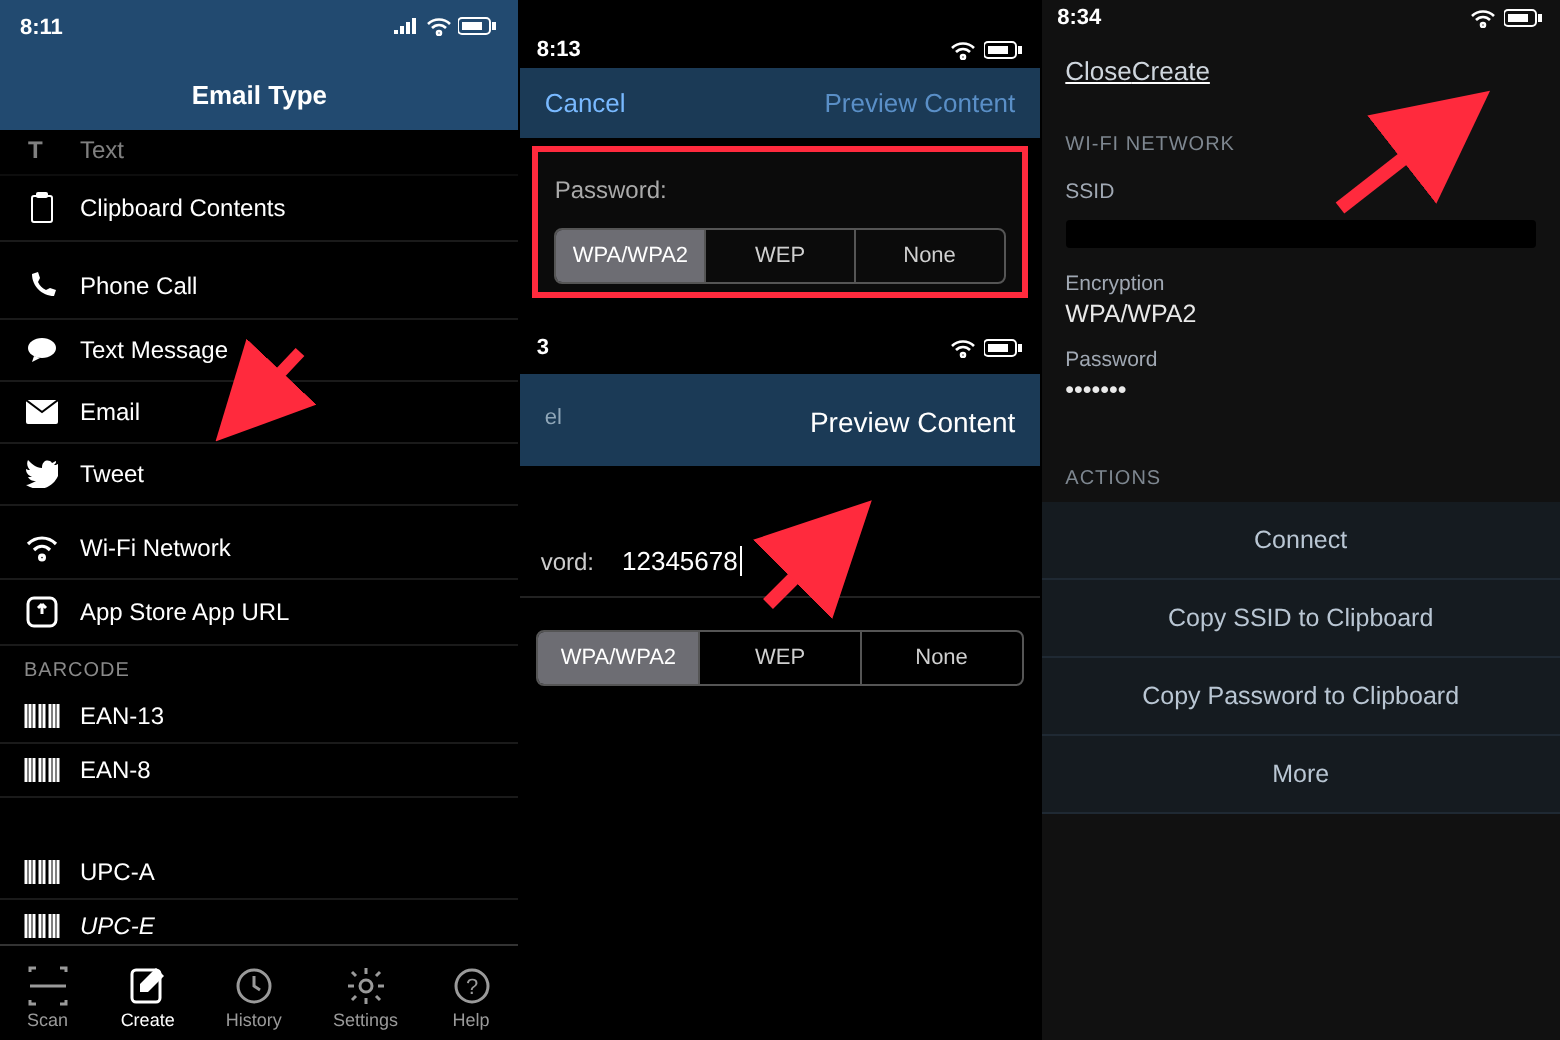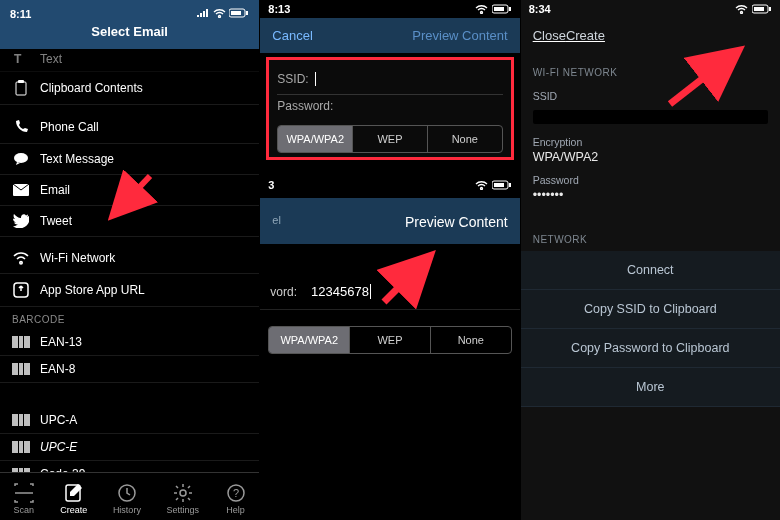--- a/index.html
+++ b/index.html
@@ -7,37 +7,37 @@
   .stage { width: 780px; height: 520px; display: flex; position: relative; overflow: hidden; }
   .col { flex: 1; background:#000; position: relative; display:flex; flex-direction:column; }
   .col + .col { border-left: 1px solid #000; }
 
   
   .sbar { height: 18px; display:flex; justify-content:space-between; align-items:center; padding: 0 8px; font-size:11px; font-weight:600; }
   .sbar .r { display:flex; gap:4px; align-items:center; }
 
   
   .hdr1 { background:#224a70; text-align:center; padding: 8px 0 10px; }
-  .hdr1 .st { display:flex; justify-content:space-between; padding:0 10px; font-size:11px; font-weight:600; margin-bottom:4px;}
+  .hdr1 .st { display:flex; justify-content:space-between; padding:0 10px; font-size:11px; font-weight:600; margin-bottom:19px;}
   .hdr1 .title { font-size:13px; font-weight:600; }
 
   .scroll1 { flex:1; overflow:hidden; }
   .row { display:flex; align-items:center; gap:10px; padding:8px 12px; border-bottom:1px solid #1a1a1a; }
   .row .ico { width:18px; display:flex; justify-content:center; }
   .row .lab { font-size:12px; }
   .sectlbl { padding:7px 12px 4px; font-size:10px; letter-spacing:0.5px; color:#8a8a8a; text-transform:uppercase; background:#000;}
 
   
   .tabbar { height:48px; display:flex; justify-content:space-around; align-items:center; border-top:1px solid #333; padding-top:4px;}
   .tab { display:flex; flex-direction:column; align-items:center; gap:2px; font-size:9px; color:#9a9a9a; }
   .tab.active { color:#fff; }
   .tab .ti { width:22px; height:20px; display:flex; align-items:center; justify-content:center;}
 
   
-  .col2 { background:#000; }
+  .col2 { background:#000;margin-top:16px; }
   .navb { display:flex; justify-content:space-between; align-items:center; padding:10px 12px; background:#1b3a56; }
   .navb .l { color:#79b9ff; font-size:13px;}
   .navb .r { color:#5a8fc7; font-size:13px;}
   .redbox { border:3px solid #ff2a3d; margin:4px 6px; padding:8px 8px 4px; background:#0b0b0b; }
   .field { border-bottom:1px solid #333; padding:4px 0 8px; display:flex; gap:6px; align-items:center; color:#aaa; font-size:12px;}
   .field input { background:transparent; border:none; outline:none; color:#fff; font-size:12px; flex:1;}
   .segment { display:flex; border:1px solid #555; border-radius:4px; overflow:hidden; margin-top:10px; }
   .segment .seg { flex:1; text-align:center; padding:7px 0; font-size:11px; color:#d0d0d0; cursor:pointer;}
   .segment .seg + .seg { border-left:1px solid #555;}
   .segment .seg.active { background:#6d6d73; color:#fff; }
@@ -85,21 +85,21 @@
           <svg width="13" height="9">
               <path d="M6.5 8.5a1 1 0 100-2 1 1 0 000 2zM3 5c2-2 5-2 7 0M1 3c3-3 8-3 11 0" stroke="#fff" fill="none" stroke-width="1.3"></path>
             </svg>
           <svg width="20" height="10">
               <rect x="0" y="1" width="16" height="8" rx="2" stroke="#fff" fill="none"></rect>
               <rect x="2" y="3" width="10" height="4" fill="#fff"></rect>
               <rect x="17" y="3" width="2" height="4" fill="#fff"></rect>
             </svg>
         </span>
       </div>
-      <div class="title">Select Email</div>
+      <div class="title">Email Type</div>
     </div>
 
     <div class="scroll1" id="col1-list">
         <div class="row" style="opacity: 0.5; padding-top: 2px; padding-bottom: 4px;">
           <span class="ico">
             <svg width="16" height="16">
               <text x="1" y="12" font-size="12" fill="#fff" font-weight="bold">T</text>
             </svg>
           </span>
           <span class="lab">Text</span>
@@ -278,24 +278,20 @@
             <rect x="2" y="3" width="10" height="4" fill="#fff"></rect>
             <rect x="17" y="3" width="2" height="4" fill="#fff"></rect>
           </svg>
       </span>
     </div>
     <div class="navb">
       <span class="l">Cancel</span>
       <span class="r">Preview Content</span>
     </div>
     <div class="redbox">
-      <div class="field">
-        <span>SSID:</span>
-        <input style="border-left: 1px solid rgb(255, 255, 255); height: 14px; padding-left: 2px;" value="">
-      </div>
       <div class="field" style="border-bottom:none; padding-bottom:2px;">
         <span>Password:</span>
       </div>
       <div class="segment" id="seg1">
           <div class="seg active">WPA/WPA2</div>
           <div class="seg">WEP</div>
           <div class="seg">None</div>
         </div>
     </div>
 
@@ -354,21 +350,21 @@
       </div>
     <div class="ssidbar"></div>
     <div class="kv">
       <div class="k">Encryption</div>
       <div class="v">WPA/WPA2</div>
     </div>
     <div class="kv">
       <div class="k">Password</div>
       <div class="v">•••••••</div>
     </div>
-    <div class="sect3" style="margin-top:14px;">NETWORK</div>
+    <div class="sect3" style="margin-top:14px;">ACTIONS</div>
     <div class="actions" id="actions3">
         <div class="actbtn">Connect</div>
         <div class="actbtn">Copy SSID to Clipboard</div>
         <div class="actbtn">Copy Password to Clipboard</div>
         <div class="actbtn">More</div>
       </div>
   </div>
 
   <div class="arrow" style="left:108px; top:168px;">
     <svg width="60" height="60">

